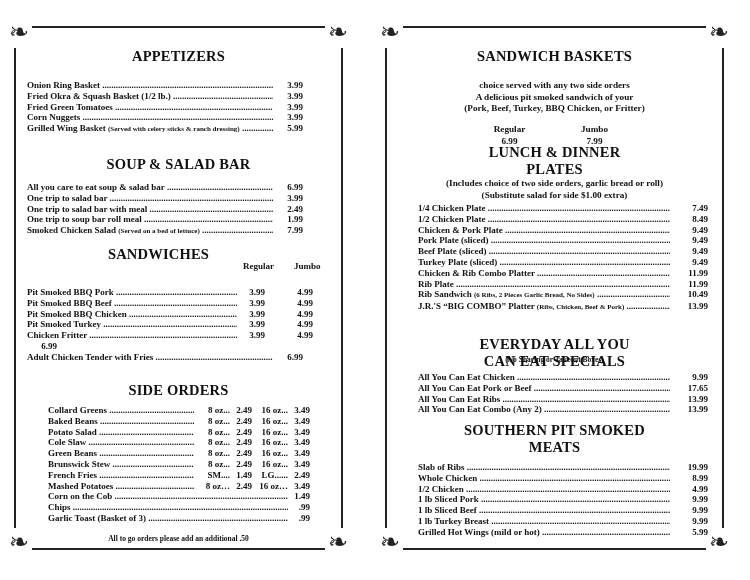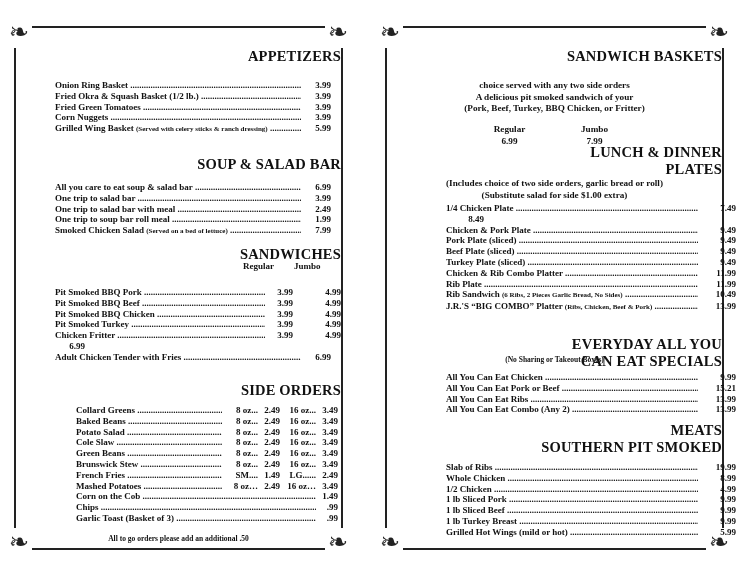--- a/index.html
+++ b/index.html
@@ -6,24 +6,24 @@
   body { width:750px; height:580px; background:#ffffff; position:relative; overflow:hidden;
          font-family:"Liberation Serif", "DejaVu Serif", serif; color:#111; }
   .page { position:absolute; top:26px; height:524px; border:2px solid #222; border-radius:3px; box-sizing:border-box; background:#fff; }
   .page.left { left:14px; width:329px; }
   .page.right { left:385px; width:339px; }
   .corner { position:absolute; width:26px; height:30px; font-size:24px; line-height:28px; color:#222; text-align:center; background:#fff; }
   .corner.tl { left:-10px; top:-10px; }
   .corner.tr { right:-10px; top:-10px; }
   .corner.bl { left:-10px; bottom:-10px; }
   .corner.br { right:-10px; bottom:-10px; }
-  .h { position:absolute; left:0; right:0; text-align:right; font-weight:bold; font-size:14.5px; letter-spacing:0.2px; }
+  .h { position:absolute; left:0; right:0; text-align:center; font-weight:bold; font-size:14.5px; letter-spacing:0.2px; }
   .note { position:absolute; left:0; right:0; text-align:center; font-weight:bold; font-size:9.2px; line-height:11.5px; }
   .small { font-size:7px; }
-  .list { position:absolute; font-weight:bold; font-size:9px; line-height:10.8px;margin-left:28px; }
+  .list { position:absolute; font-weight:bold; font-size:9px; line-height:10.8px; }
   .row { display:flex; white-space:nowrap; }
   .name { overflow:hidden; flex:1; }
   .name::after { content:" ......................................................................................................................................................."; }
   .price { text-align:right; flex:none; }
   .colhdr { position:absolute; font-weight:bold; font-size:9px; }
 </style>
 </head>
 <body>
 
 <div class="page left">
@@ -220,20 +220,21 @@
   <div class="note" style="top:150px;">
     <div>(Includes choice of two side orders, garlic bread or roll)</div>
     <div>(Substitute salad for side $1.00 extra)</div>
   </div>
   <div class="list" style="left:31px; width:290px; top:175px;">
     <div class="row">
         <span class="name"><span>1/4 Chicken Plate</span></span>
         <span class="price" style="width:38px">7.49</span>
       </div>
     <div class="row">
+        <span class="name"><span>1/2 Chicken Plate</span></span>
         <span class="price" style="width:38px">8.49</span>
       </div>
     <div class="row">
         <span class="name"><span>Chicken &amp; Pork Plate</span></span>
         <span class="price" style="width:38px">9.49</span>
       </div>
     <div class="row">
         <span class="name"><span>Pork Plate (sliced)</span></span>
         <span class="price" style="width:38px">9.49</span>
       </div>
@@ -268,35 +269,35 @@
     <div>CAN EAT SPECIALS</div>
   </div>
   <div class="note" style="top:326px; font-size:7.5px;">(No Sharing or Takeout Boxes)</div>
   <div class="list" style="left:31px; width:290px; top:344px;">
     <div class="row">
         <span class="name"><span>All You Can Eat Chicken</span></span>
         <span class="price" style="width:38px">9.99</span>
       </div>
     <div class="row">
         <span class="name"><span>All You Can Eat Pork or Beef</span></span>
-        <span class="price" style="width:38px">15.21</span>
+        <span class="price" style="width:38px">17.65</span>
       </div>
     <div class="row">
         <span class="name"><span>All You Can Eat Ribs</span></span>
         <span class="price" style="width:38px">13.99</span>
       </div>
     <div class="row">
         <span class="name"><span>All You Can Eat Combo (Any 2)</span></span>
         <span class="price" style="width:38px">13.99</span>
       </div>
   </div>
 
   <div class="h" style="top:394px; line-height:17px;">
+    <div>SOUTHERN PIT SMOKED</div>
     <div>MEATS</div>
-    <div>SOUTHERN PIT SMOKED</div>
   </div>
   <div class="list" style="left:31px; width:290px; top:434px;">
     <div class="row">
         <span class="name"><span>Slab of Ribs</span></span>
         <span class="price" style="width:38px">19.99</span>
       </div>
     <div class="row">
         <span class="name"><span>Whole Chicken</span></span>
         <span class="price" style="width:38px">8.99</span>
       </div>

